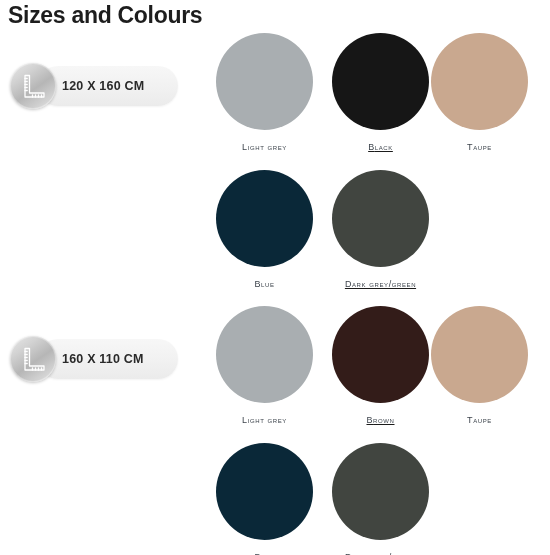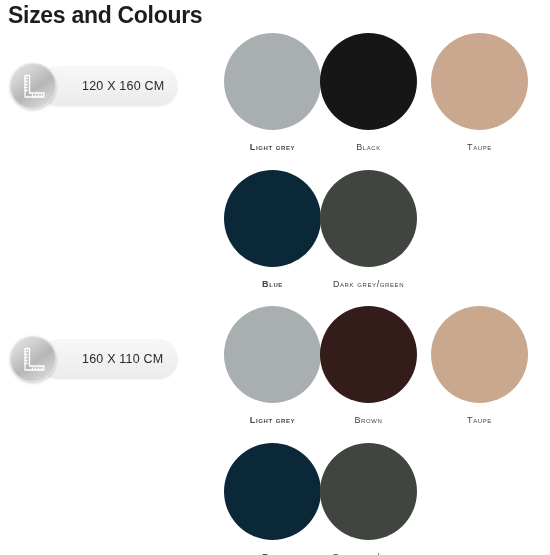--- a/index.html
+++ b/index.html
@@ -50,25 +50,24 @@
     background: linear-gradient(180deg, #f7f7f7 0%, #f1f1f1 55%, #ebebeb 100%);
     box-shadow: 0 1px 2px rgba(0,0,0,0.05);
   }
   .size-pill-label {
     position: absolute;
     left: 52px;
     top: 0;
     height: 46px;
     line-height: 46px;
     font-size: 12.5px;
-    font-weight: normal;
+    font-weight: bold;
     letter-spacing: 0.2px;
     color: #2a2a2a;
     white-space: nowrap;
-    margin-left: 20px;
   }
 
   .size-disc {
     position: absolute;
     left: 0;
     top: 0;
     width: 46px;
     height: 46px;
     border-radius: 50%;
     background: linear-gradient(145deg, #e9e9e9 0%, #d2d2d2 28%, #b6b6b6 55%, #cfcfcf 78%, #e6e6e6 100%);
@@ -84,22 +83,22 @@
   .swatch-group.g1 { left: 216px; top: 33px; }
   .swatch-group.g2 { left: 216px; top: 170px; }
   .swatch-group.g3 { left: 216px; top: 306px; }
   .swatch-group.g4 { left: 216px; top: 443px; }
 
   .swatch {
     position: absolute;
     top: 0;
     width: 97px;
   }
-  .swatch.c0 { left: 8px; font-weight: bold; }
-  .swatch.c1 { left: 104px; }
+  .swatch.c0 { left: 0px; }
+  .swatch.c1 { left: 116px; text-decoration: underline; }
   .swatch.c2 { left: 215px; }
 
   .swatch-circle {
     width: 97px;
     height: 97px;
     border-radius: 50%;
   }
   .swatch-label {
     margin-top: 11px;
     text-align: center;

